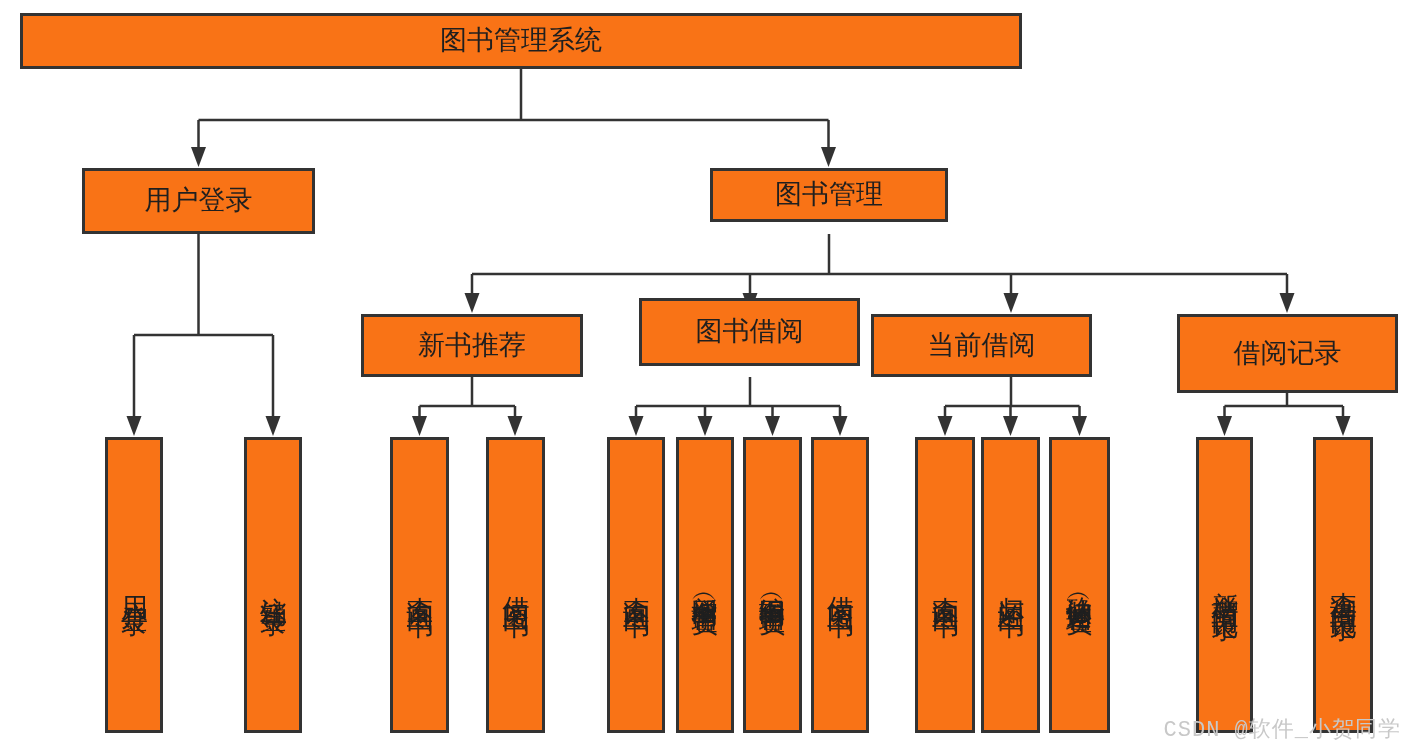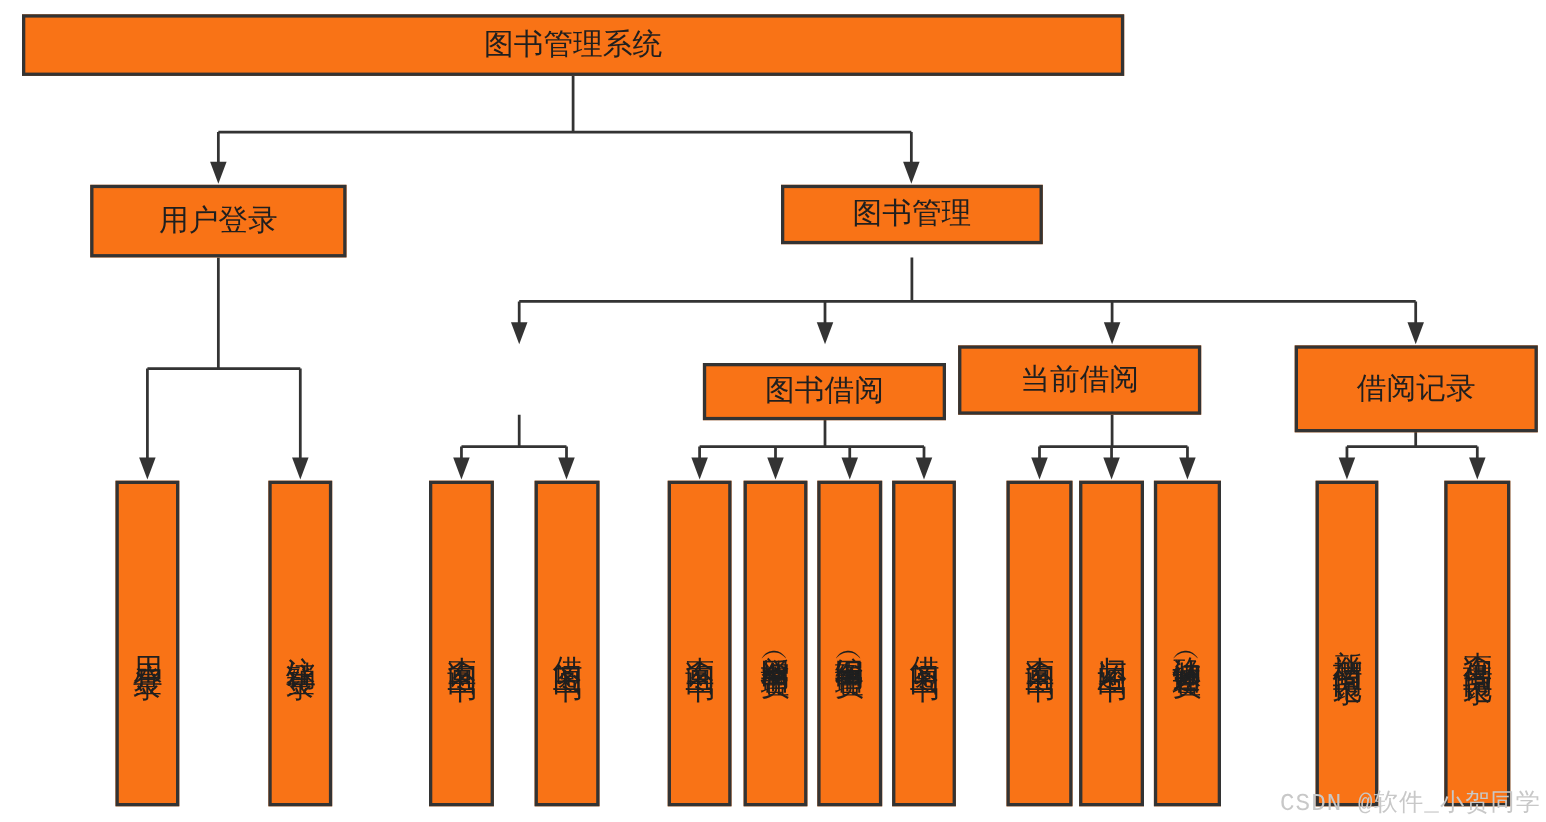--- a/index.html
+++ b/index.html
@@ -91,21 +91,22 @@
     <polygon class="ah" points="1072,416 1087,416 1079.5,436"></polygon>
     <polygon class="ah" points="1217,416 1232,416 1224.5,436"></polygon>
     <polygon class="ah" points="1335.5,416 1350.5,416 1343,436"></polygon>
   </svg>
 
   <div class="box h" style="left:20px;top:13px;width:1002px;height:56px">图书管理系统</div>
 
   <div class="box h" style="left:82px;top:168px;width:233px;height:66px">用户登录</div>
   <div class="box h" style="left:710px;top:168px;width:238px;height:54px">图书管理</div>
 
-  <div class="box h" style="left:639px;top:330px;width:221px;height:52px">图书借阅</div>
+  <div class="box h" style="left:361px;top:314px;width:222px;height:63px">新书推荐</div>
+  <div class="box h" style="left:639px;top:298px;width:221px;height:68px">图书借阅</div>
   <div class="box h" style="left:871px;top:314px;width:221px;height:63px">当前借阅</div>
   <div class="box h" style="left:1177px;top:314px;width:221px;height:79px">借阅记录</div>
 
   <div class="box v" style="left:105px;top:437px;width:58px;height:296px">用户登录</div>
   <div class="box v" style="left:244px;top:437px;width:58px;height:296px">注销登录</div>
 
   <div class="box v" style="left:390px;top:437px;width:59px;height:296px">查询图书</div>
   <div class="box v" style="left:486px;top:437px;width:59px;height:296px">借阅图书</div>
 
   <div class="box v" style="left:607px;top:437px;width:58px;height:296px">查询图书</div>

